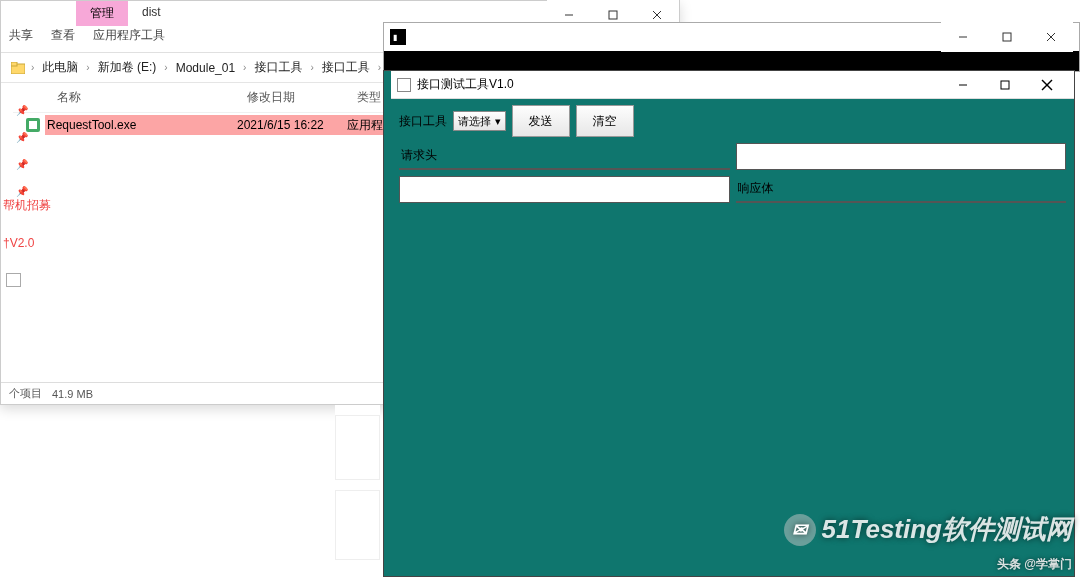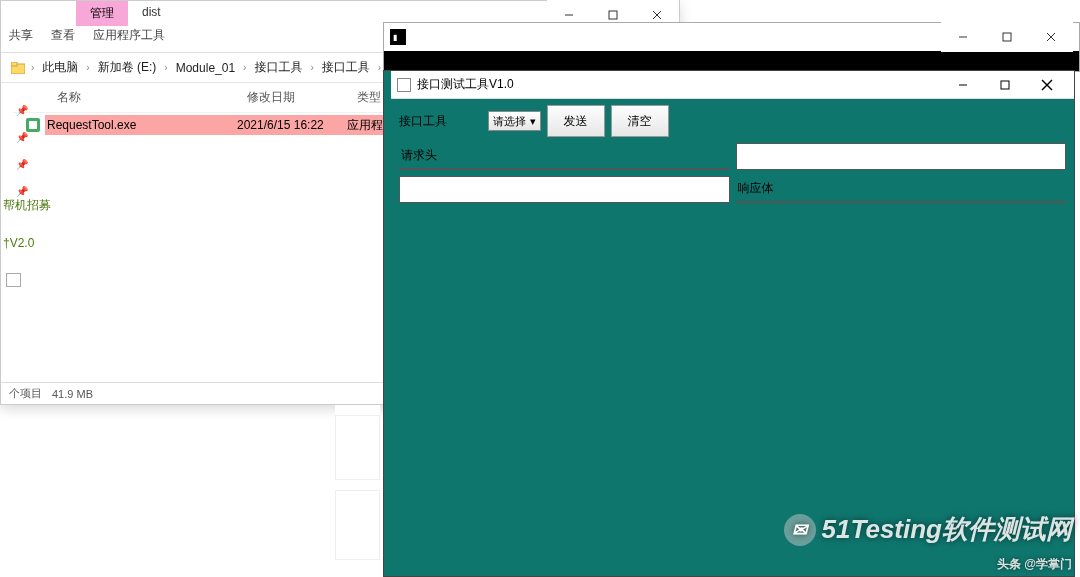--- a/index.html
+++ b/index.html
@@ -94,21 +94,21 @@
       align-items: center;
       height: 20px;
     }
     .file-row.selected { background: #fca5a5; }
     .file-icon { width:16px; height:16px; margin-right:6px; margin-left:-20px; display:flex; align-items:center; justify-content:center;}
     .side-text {
       position:absolute;
       left:0; top:190px;
       width:60px;
       font-size:12px;
-      color:#4d7c0f;
+      color:#ef4444;
     }
     .side-text div { margin:6px 2px; }
     .place-box {
       position:absolute;
       left:5px; top:272px;
       width:15px; height:14px;
       background:#fff;
       border:1px solid #aaa;
     }
     .status-bar {
@@ -194,21 +194,20 @@
     }
     .req-label { font-size:12px; }
     .req-select {
       border:1px solid #888;
       background:linear-gradient(#fff,#e6e6e6);
       padding:1px 4px;
       font-size:11px;
       display:flex; align-items:center;
       gap:4px;
       height:20px;
-      margin-left:35px;
     }
     .req-input {
       flex:1;
       border:1px solid #888;
       height:20px;
       padding:2px 4px;
       font-size:11px;
       color:#888;
       background:#fff;
     }

